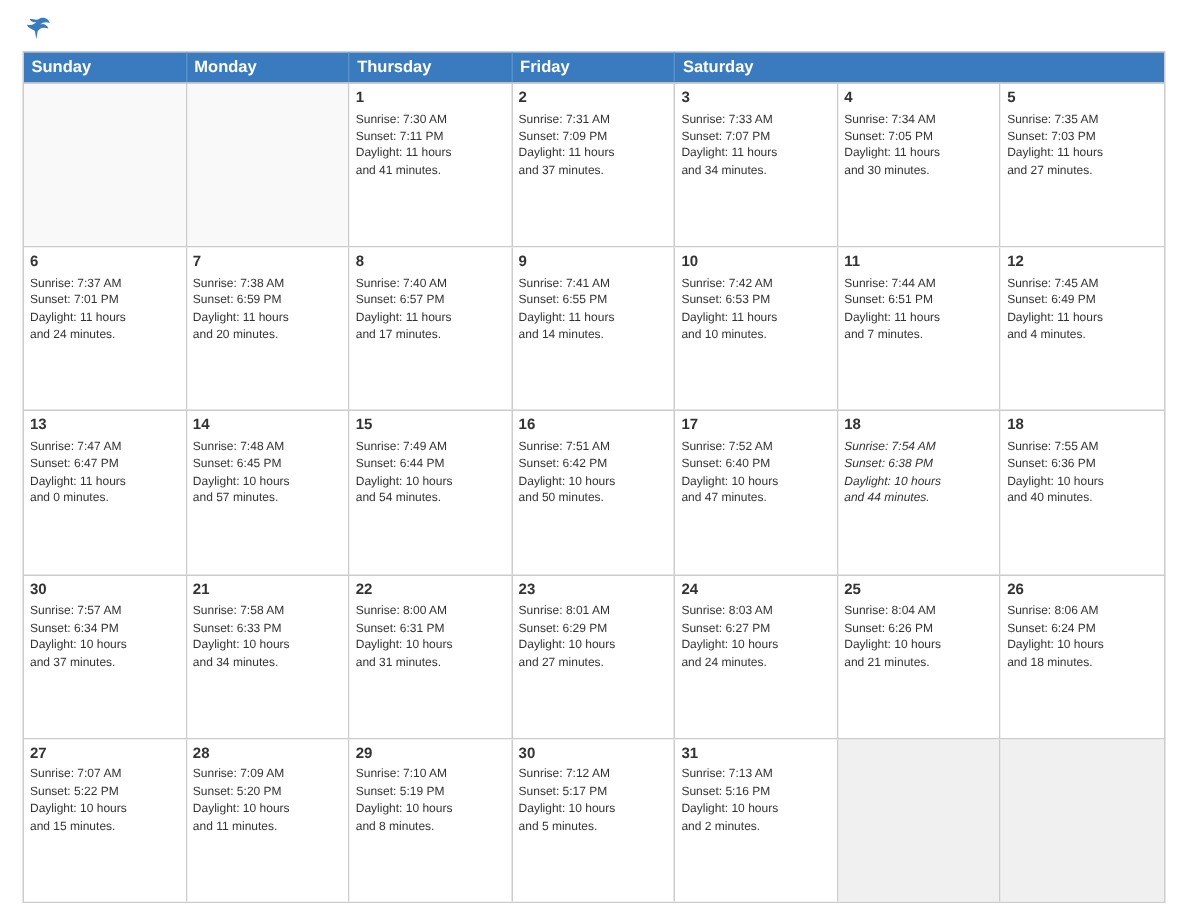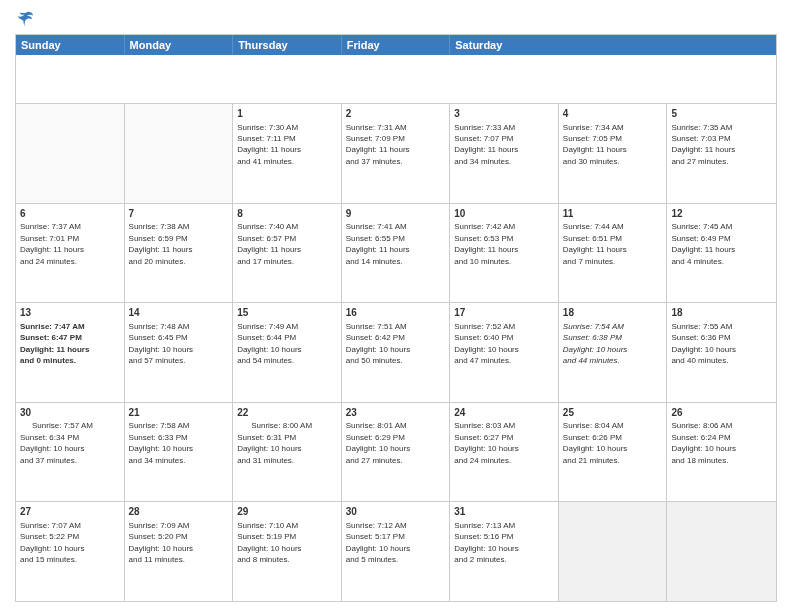--- a/index.html
+++ b/index.html
@@ -57,21 +57,20 @@
     }
     .title-location {
       font-size: 13px;
       color: #555;
     }
     .calendar {
       flex: 1;
       display: flex;
       flex-direction: column;
       border: 1px solid #ccc;
-      gap: 48px;
     }
     .cal-header-row {
       display: grid;
       grid-template-columns: repeat(7, 1fr);
       background-color: #3a7abf;
     }
     .cal-header-cell {
       color: #fff;
       font-size: 11px;
       font-weight: bold;
@@ -192,21 +191,21 @@
           <div class="cal-cell"><span class="day-num">11</span><span class="cal-cell-text" style="white-space: pre-wrap; margin-top: 28px;">Sunrise: 7:44 AM
 Sunset: 6:51 PM
 Daylight: 11 hours
 and 7 minutes.</span></div>
           <div class="cal-cell"><span class="day-num">12</span><span class="cal-cell-text" style="white-space: pre-wrap;">Sunrise: 7:45 AM
 Sunset: 6:49 PM
 Daylight: 11 hours
 and 4 minutes.</span></div>
         </div>
         <div class="cal-week">
-          <div class="cal-cell"><span class="day-num">13</span><span class="cal-cell-text" style="white-space: pre-wrap; font-weight: bold;">Sunrise: 7:47 AM
+          <div class="cal-cell"><span class="day-num">13</span><span class="cal-cell-text" style="white-space: pre-wrap;">Sunrise: 7:47 AM
 Sunset: 6:47 PM
 Daylight: 11 hours
 and 0 minutes.</span></div>
           <div class="cal-cell"><span class="day-num">14</span><span class="cal-cell-text" style="white-space: pre-wrap;">Sunrise: 7:48 AM
 Sunset: 6:45 PM
 Daylight: 10 hours
 and 57 minutes.</span></div>
           <div class="cal-cell"><span class="day-num">15</span><span class="cal-cell-text" style="white-space: pre-wrap;">Sunrise: 7:49 AM
 Sunset: 6:44 PM
 Daylight: 10 hours
@@ -222,29 +221,29 @@
           <div class="cal-cell"><span class="day-num">18</span><span class="cal-cell-text" style="white-space: pre-wrap; font-style: italic;">Sunrise: 7:54 AM
 Sunset: 6:38 PM
 Daylight: 10 hours
 and 44 minutes.</span></div>
           <div class="cal-cell"><span class="day-num">18</span><span class="cal-cell-text" style="white-space: pre-wrap;">Sunrise: 7:55 AM
 Sunset: 6:36 PM
 Daylight: 10 hours
 and 40 minutes.</span></div>
         </div>
         <div class="cal-week">
-          <div class="cal-cell"><span class="day-num">30</span><span class="cal-cell-text" style="white-space: pre-wrap; margin-left: 12px;">Sunrise: 7:57 AM
+          <div class="cal-cell"><span class="day-num">30</span><span class="cal-cell-text" style="white-space: pre-wrap;">Sunrise: 7:57 AM
 Sunset: 6:34 PM
 Daylight: 10 hours
 and 37 minutes.</span></div>
           <div class="cal-cell"><span class="day-num">21</span><span class="cal-cell-text" style="white-space: pre-wrap;">Sunrise: 7:58 AM
 Sunset: 6:33 PM
 Daylight: 10 hours
 and 34 minutes.</span></div>
-          <div class="cal-cell"><span class="day-num">22</span><span class="cal-cell-text" style="white-space: pre-wrap; margin-left: 14px;">Sunrise: 8:00 AM
+          <div class="cal-cell"><span class="day-num">22</span><span class="cal-cell-text" style="white-space: pre-wrap;">Sunrise: 8:00 AM
 Sunset: 6:31 PM
 Daylight: 10 hours
 and 31 minutes.</span></div>
           <div class="cal-cell"><span class="day-num">23</span><span class="cal-cell-text" style="white-space: pre-wrap;">Sunrise: 8:01 AM
 Sunset: 6:29 PM
 Daylight: 10 hours
 and 27 minutes.</span></div>
           <div class="cal-cell"><span class="day-num">24</span><span class="cal-cell-text" style="white-space: pre-wrap;">Sunrise: 8:03 AM
 Sunset: 6:27 PM
 Daylight: 10 hours

